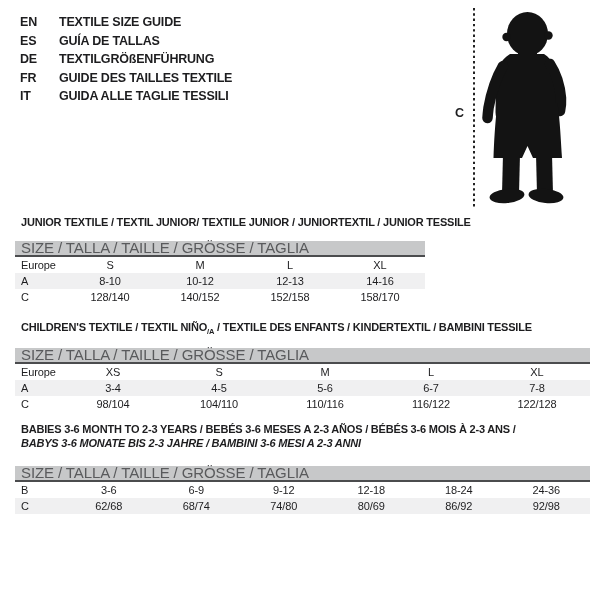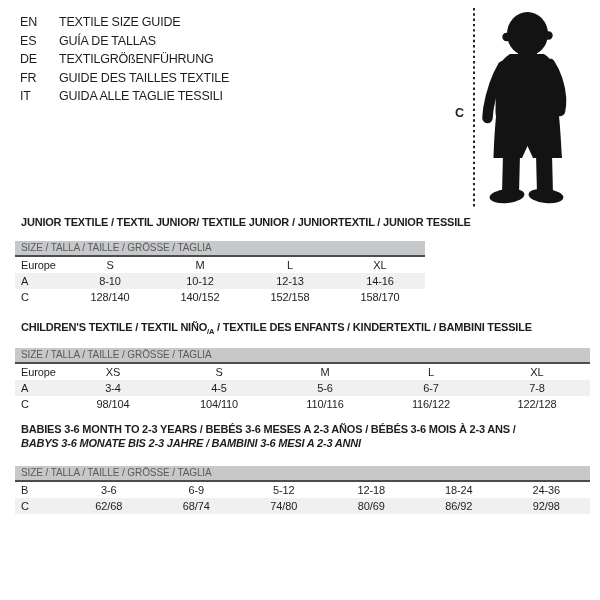--- a/index.html
+++ b/index.html
@@ -3,34 +3,34 @@
 <meta charset="utf-8">
 <style>
   html,body{margin:0;padding:0;background:#fff;}
   .page{
     position:relative;width:600px;height:600px;background:#ffffff;overflow:hidden;
     font-family:"Liberation Sans",sans-serif;color:#1d1d1f;
   }
   
   .langs{position:absolute;left:20px;top:13px;}
   .lang-row{display:grid;grid-template-columns:39px auto;line-height:18.6px;
-    font-size:12.5px;font-weight:normal;letter-spacing:-0.2px;white-space:nowrap;}
+    font-size:12.5px;font-weight:bold;letter-spacing:-0.2px;white-space:nowrap;}
   
   .figure{position:absolute;left:455px;top:6px;width:142px;height:206px;}
   .figure .c-label{position:absolute;left:0;top:100px;font-size:12.5px;font-weight:bold;}
   .figure svg{position:absolute;left:15px;top:0;}
   
   .sec-title{position:absolute;left:21px;font-size:11px;font-weight:bold;
     letter-spacing:-0.2px;white-space:nowrap;line-height:14px;text-align:center;}
   .sec-title sub{font-size:7.5px;}
   
   .tbl{position:absolute;left:15px;}
   .tbl .bar{
     background:#c7c8c9;border-bottom:2px solid #4b4c4e;height:14px;line-height:14px;
-    font-size:10px;color:#595a5c;padding-left:6px;letter-spacing:-0.1px;white-space:nowrap;
+    font-size:15px;color:#595a5c;padding-left:6px;letter-spacing:-0.1px;white-space:nowrap;
   }
   .tbl .row{display:flex;height:16px;line-height:16px;font-size:11px;letter-spacing:-0.1px;}
   .tbl .row.alt{background:#f0f0f1;}
   .tbl .lbl{text-align:left;padding-left:6px;box-sizing:border-box;}
   .tbl .cell{flex:1;text-align:center;}
   .tbl-junior{top:241px;width:410px;}
   .tbl-junior .lbl{width:50px;}
   .tbl-children{top:348px;width:575px;}
   .tbl-children .lbl{width:45px;}
   .tbl-babies{top:466px;width:575px;}
@@ -144,21 +144,21 @@
   </div>
 
   <div class="sec-title" style="top:422px;">BABIES 3-6 MONTH TO 2-3 YEARS / BEBÉS 3-6 MESES A 2-3 AÑOS / BÉBÉS 3-6 MOIS À 2-3 ANS /</div>
   <div class="sec-title" style="top:436px;font-style:italic;">BABYS 3-6 MONATE BIS 2-3 JAHRE / BAMBINI 3-6 MESI A 2-3 ANNI</div>
   <div class="tbl tbl-babies">
     <div class="bar">SIZE / TALLA / TAILLE / GRÖSSE / TAGLIA</div>
     <div class="row">
       <span class="lbl">B</span>
       <span class="cell">3-6</span>
       <span class="cell">6-9</span>
-      <span class="cell">5-12</span>
+      <span class="cell">9-12</span>
       <span class="cell">12-18</span>
       <span class="cell">18-24</span>
       <span class="cell">24-36</span>
     </div>
     <div class="row alt">
       <span class="lbl">C</span>
       <span class="cell">62/68</span>
       <span class="cell">68/74</span>
       <span class="cell">74/80</span>
       <span class="cell">80/69</span>

